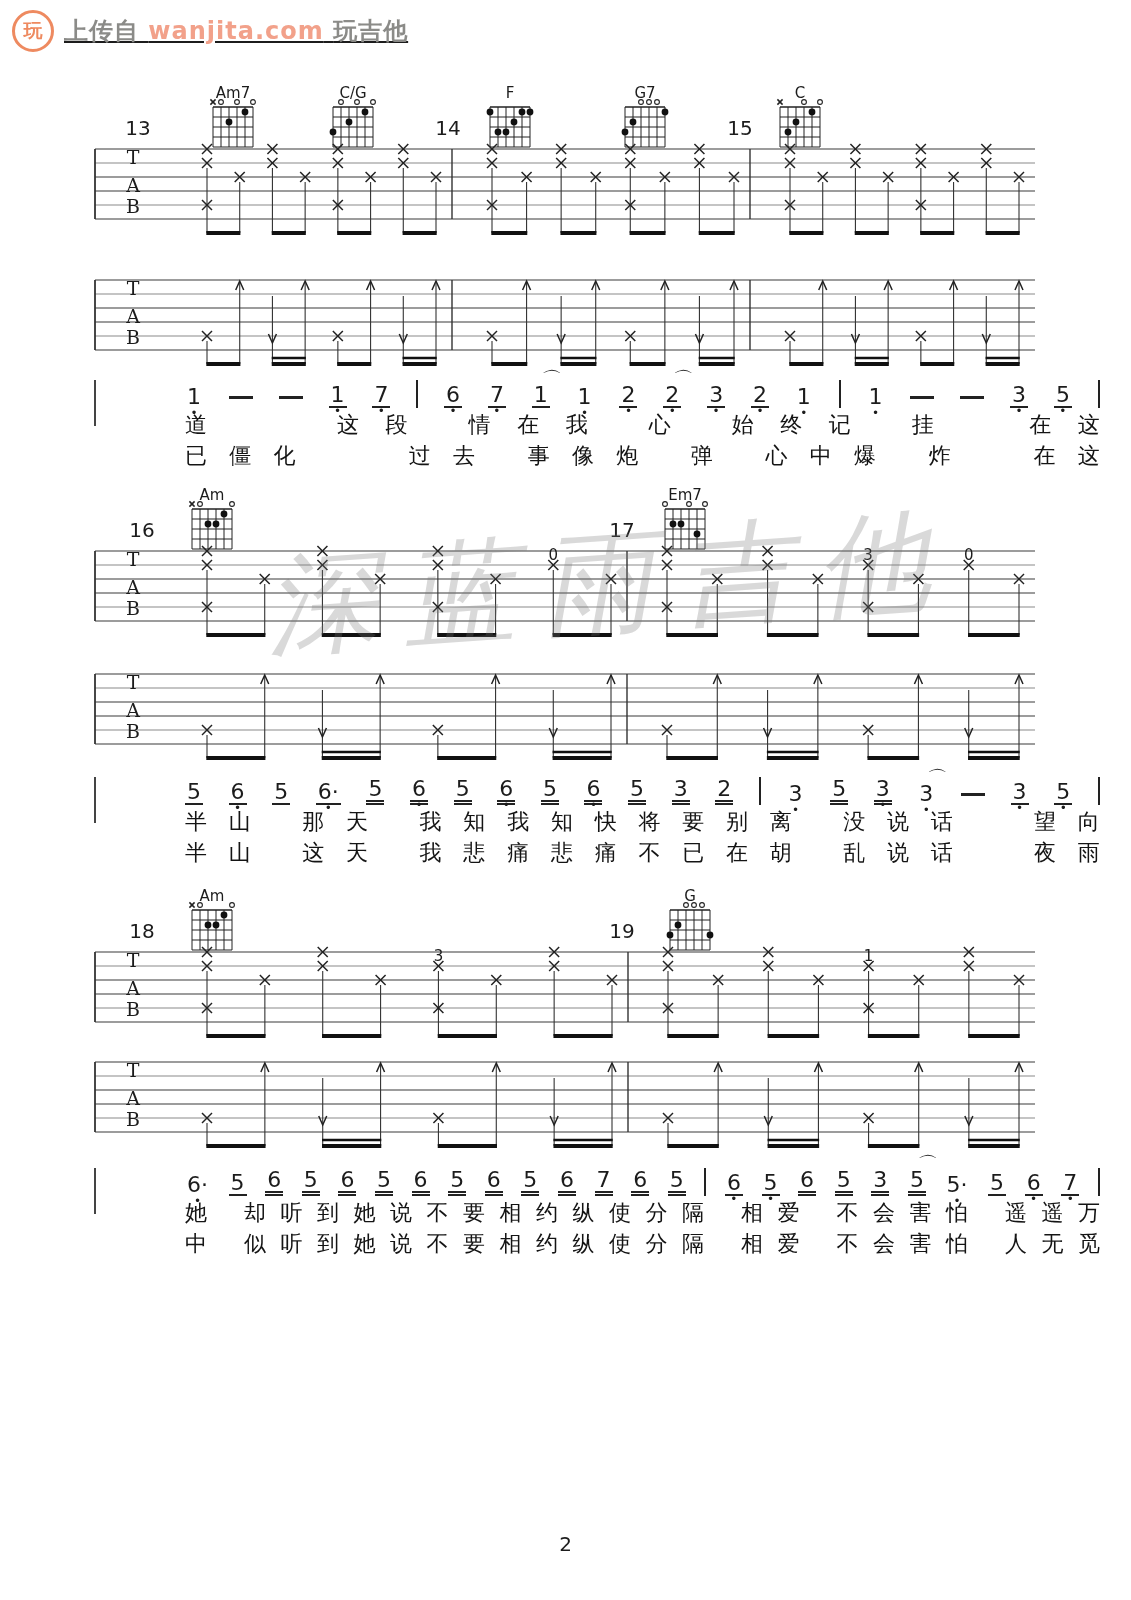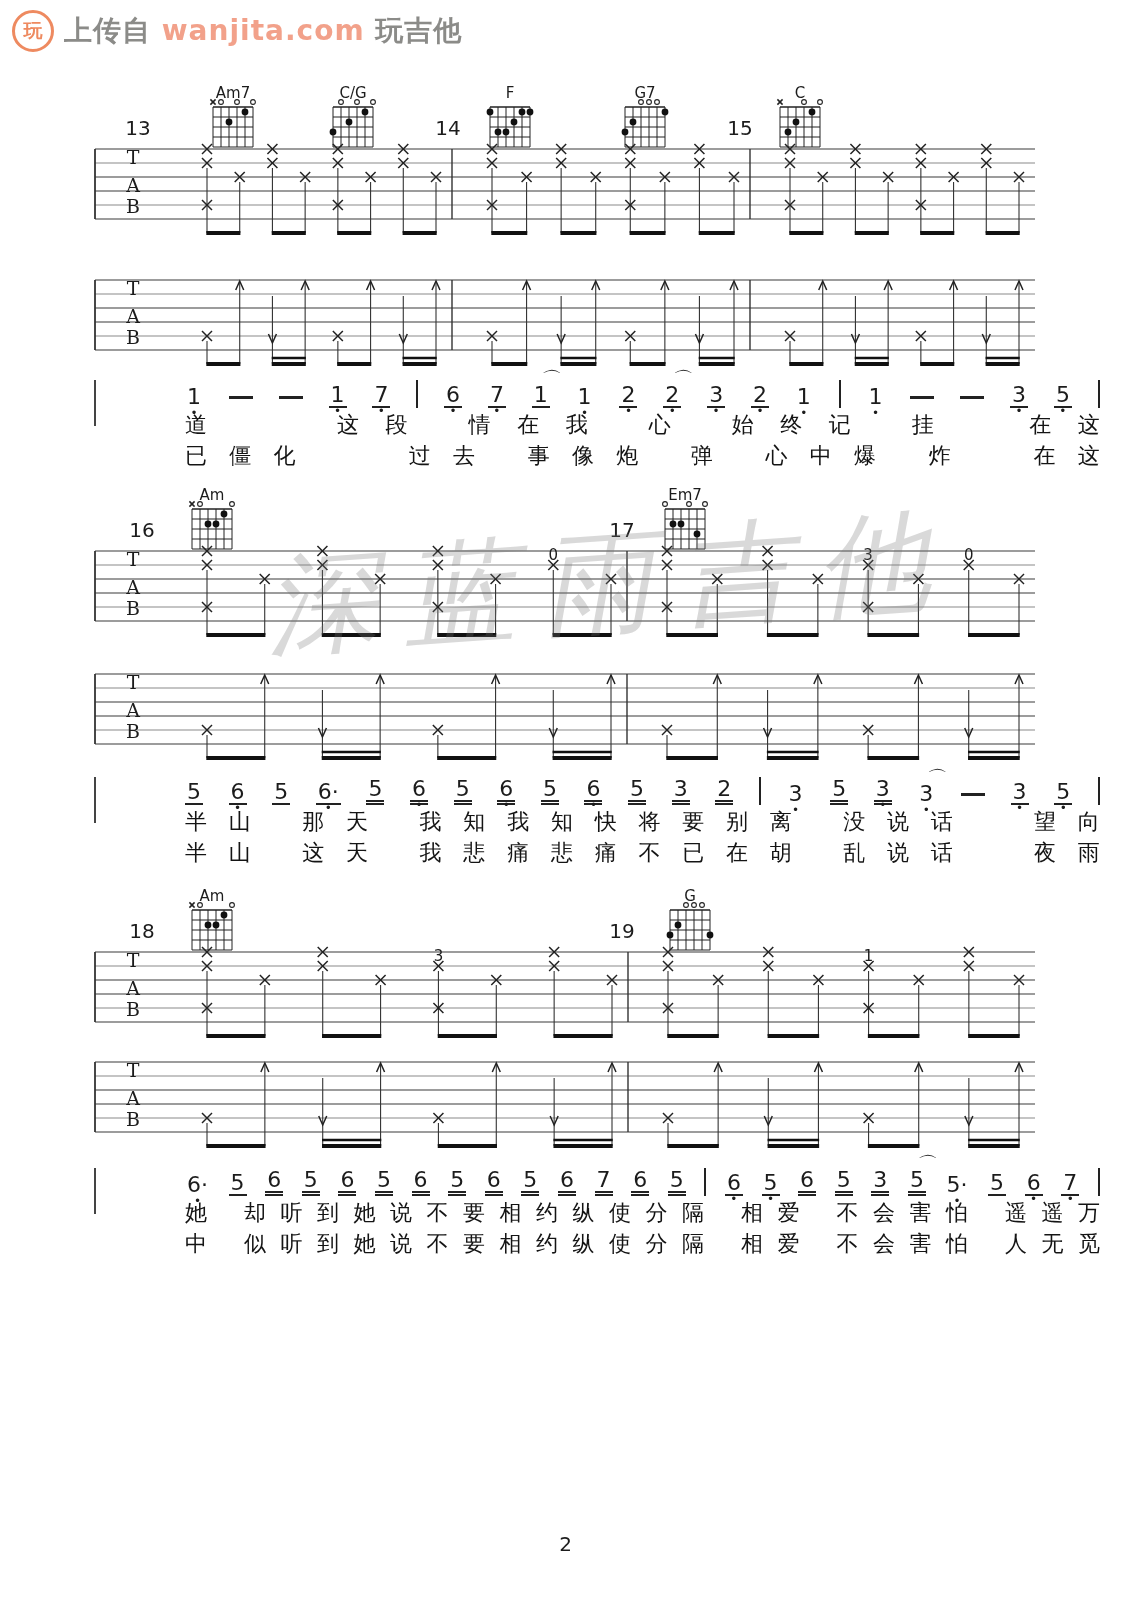--- a/index.html
+++ b/index.html
@@ -2,21 +2,21 @@
 <html><head>
 <meta charset="utf-8">
 <style>
   html,body{margin:0;padding:0;}
   body{width:1131px;height:1600px;position:relative;background:#ffffff;overflow:hidden;
        font-family:"DejaVu Sans","Liberation Sans",sans-serif;color:#1c1c1c;}
   .header{position:absolute;top:10px;left:12px;display:flex;align-items:center;gap:10px;}
   .logo{width:36px;height:36px;border:3px solid #ee8a60;border-radius:50%;
         display:flex;align-items:center;justify-content:center;
         color:#ee8a60;font-weight:bold;font-size:19px;}
-  .header .t{font-size:28px;font-weight:bold;letter-spacing:1px;}
+  .header .t{font-size:24px;font-weight:bold;letter-spacing:1px;text-decoration:underline;}
   .hdr-gray{color:#8b8b88;}
   .hdr-orange{color:#f2a18a;}
   #score{position:absolute;left:0;top:0;}
   .watermark{position:absolute;left:265px;top:508px;font-size:112px;letter-spacing:26px;
              color:rgba(120,120,120,0.28);font-family:"DejaVu Serif","Liberation Serif",serif;
              font-style:italic;transform:rotate(-4deg);white-space:nowrap;pointer-events:none;}
   .scoreline{position:absolute;left:0;width:1131px;}
   .sysbar{position:absolute;left:94px;top:2px;width:2px;height:46px;background:#444;}
   .notes-row{position:absolute;left:185px;top:0;width:915px;display:flex;
              justify-content:space-between;align-items:flex-end;height:30px;

